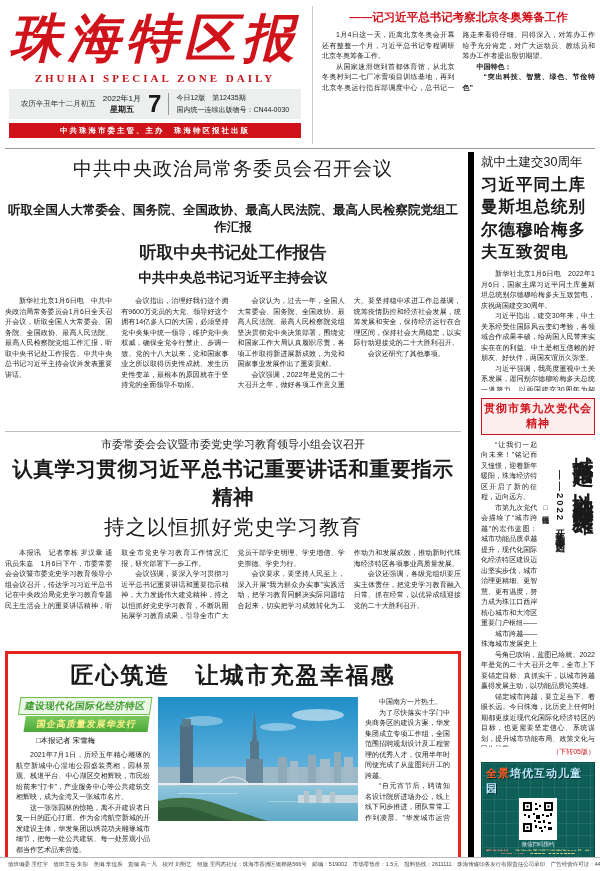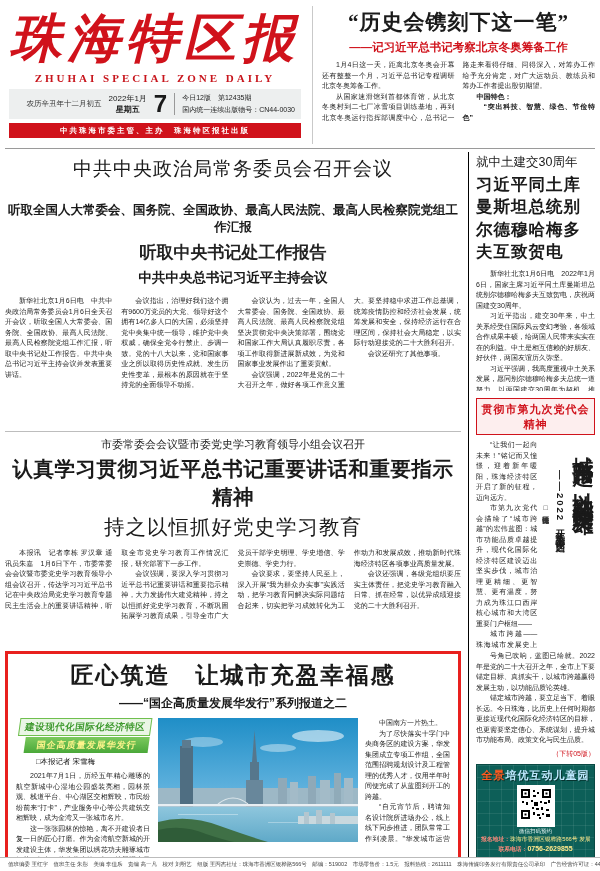--- a/index.html
+++ b/index.html
@@ -5,21 +5,21 @@
   * { margin:0; padding:0; box-sizing:border-box; }
   html,body { background:#fff; }
   body { font-family:"Liberation Sans","DejaVu Sans",sans-serif; color:#1a1a1a; }
   .page { position:relative; width:600px; height:871px; margin:0 auto; background:#fff; overflow:hidden; padding:6px 5px 0 5px; }
 
   
   .header { display:flex; height:138px; }
   .masthead { width:300px; display:flex; flex-direction:column; align-items:center; }
   .paper-title { font-family:"Liberation Serif","DejaVu Serif",serif; font-weight:bold; font-style:italic; color:#d0121b; font-size:52px; line-height:1.25; letter-spacing:6px; white-space:nowrap; }
   .paper-en { font-family:"Liberation Serif","DejaVu Serif",serif; font-weight:bold; color:#c8161d; font-size:11px; letter-spacing:3px; margin-top:1px; white-space:nowrap; }
-  .date-box { margin-top:5px; width:292px; background:#edefef; display:flex; align-items:center; justify-content:flex-end; gap:7px; padding:3px 6px; }
+  .date-box { margin-top:5px; width:292px; background:#edefef; display:flex; align-items:center; justify-content:center; gap:7px; padding:3px 6px; }
   .lunar { font-size:7.5px; color:#333; }
   .dcol { display:flex; flex-direction:column; align-items:center; font-size:8px; }
   .dcol .b { font-weight:bold; }
   .day { font-size:24px; font-weight:bold; line-height:1; }
   .vline { width:1px; height:22px; background:#999; }
   .icol { display:flex; flex-direction:column; font-size:7px; color:#222; gap:2px; }
   .pub-bar { margin-top:4px; width:292px; background:#d0121b; color:#fff; font-size:7.5px; font-weight:bold; text-align:center; letter-spacing:2px; padding:2.5px 0; }
 
   .top-article { flex:1; border-left:1px solid #c9c9c9; margin-left:7px; padding-left:9px; }
   .top-article h2 { font-family:"Liberation Serif","DejaVu Serif",serif; font-size:21px; text-align:center; letter-spacing:1px; margin-top:2px; }
@@ -32,21 +32,21 @@
   .inner-k { text-indent:2em !important; font-weight:bold; }
   .inner-s { text-indent:3em !important; font-weight:bold; }
   .red { color:#d0121b; }
   .jumpline { text-align:right; font-size:7px; }
 
   .rule { border-top:1px solid #9a9a9a; margin:4px 0 0 0; }
 
   
   .main { display:flex; margin-top:3px; height:706px; }
   .main-left { flex:1; min-width:0; }
-  .main-right { width:127px; border-left:1px solid #000000; margin-left:7px; padding-left:7px; display:flex; flex-direction:column; }
+  .main-right { width:127px; border-left:6px solid #000000; margin-left:7px; padding-left:7px; display:flex; flex-direction:column; }
 
   
   .headline-1 { font-family:"Liberation Serif","DejaVu Serif",serif; font-weight:normal; font-size:19px; text-align:center; letter-spacing:1px; margin-top:4px; }
   .deck1 { font-size:12.5px; font-weight:bold; text-align:center; margin-top:20px; }
   .deck2 { font-size:17px; text-align:center; margin-top:5px; font-weight:bold; color:#222; }
   .deck3 { font-size:13.5px; font-weight:bold; text-align:center; margin-top:5px; }
   .bodyA { height:128px; overflow:hidden; margin-top:9px; }
 
   
   .secB { border-top:1px solid #bdbdbd; margin-top:7px; padding-top:5px; }
@@ -117,21 +117,20 @@
         <span class="vline"></span>
         <span class="icol">
           <span>今日12版　第12435期</span>
           <span>国内统一连续出版物号：CN44-0030</span>
         </span>
       </div>
       <div class="pub-bar">中共珠海市委主管、主办　珠海特区报社出版</div>
     </div>
 
     <div class="top-article">
-      <h2>“历史会镌刻下这一笔”</h2>
       <div class="ta-sub">——记习近平总书记考察北京冬奥筹备工作</div>
       <div class="tiny cols2 ta-body">
         <p>1月4日这一天，距离北京冬奥会开幕还有整整一个月，习近平总书记专程调研北京冬奥筹备工作。</p>
         <p>从国家速滑馆到首都体育馆，从北京冬奥村到二七厂冰雪项目训练基地，再到北京冬奥运行指挥部调度中心，总书记一路走来看得仔细、问得深入，对筹办工作给予充分肯定，对广大运动员、教练员和筹办工作者提出殷切期望。</p>
         <p class="inner-k">中国特色：</p>
         <p class="inner-s">“突出科技、智慧、绿色、节俭特色”</p>
 
       </div>
     </div>
   </header>
@@ -163,21 +162,20 @@
         <div class="tiny cols4 bodyB">
             <p>本报讯　记者李栋 罗汉章 通讯员朱嘉　1月6日下午，市委常委会会议暨市委党史学习教育领导小组会议召开，传达学习习近平总书记在中央政治局党史学习教育专题民主生活会上的重要讲话精神，听取全市党史学习教育工作情况汇报，研究部署下一步工作。</p>
             <p>会议强调，要深入学习贯彻习近平总书记重要讲话和重要指示精神，大力发扬伟大建党精神，持之以恒抓好党史学习教育，不断巩固拓展学习教育成果，引导全市广大党员干部学史明理、学史增信、学史崇德、学史力行。</p>
             <p>会议要求，要坚持人民至上，深入开展“我为群众办实事”实践活动，把学习教育同解决实际问题结合起来，切实把学习成效转化为工作动力和发展成效，推动新时代珠海经济特区各项事业高质量发展。</p>
             <p>会议还强调，各级党组织要压实主体责任，把党史学习教育融入日常、抓在经常，以优异成绩迎接党的二十大胜利召开。</p>
           </div>
       </section>
 
       <section class="feature">
         <div class="f-title">匠心筑造　让城市充盈幸福感</div>
-        <div class="f-sub">——“国企高质量发展华发行”系列报道之二</div>
 
         <div class="f-row">
           <div class="f-left">
             <div class="badge">
               <div class="b1">建设现代化国际化经济特区</div>
               <div class="b2">国企高质量发展华发行</div>
             </div>
             <div class="f-byline">□本报记者 宋雪梅</div>
             <div class="tiny f-leftbody">
                 <p>2021年7月1日，历经五年精心雕琢的航空新城中心湿地公园盛装亮相，园林景观、栈道平台、中心湖区交相辉映，市民纷纷前来“打卡”，产业服务中心等公共建筑交相辉映，成为金湾又一张城市名片。</p>

